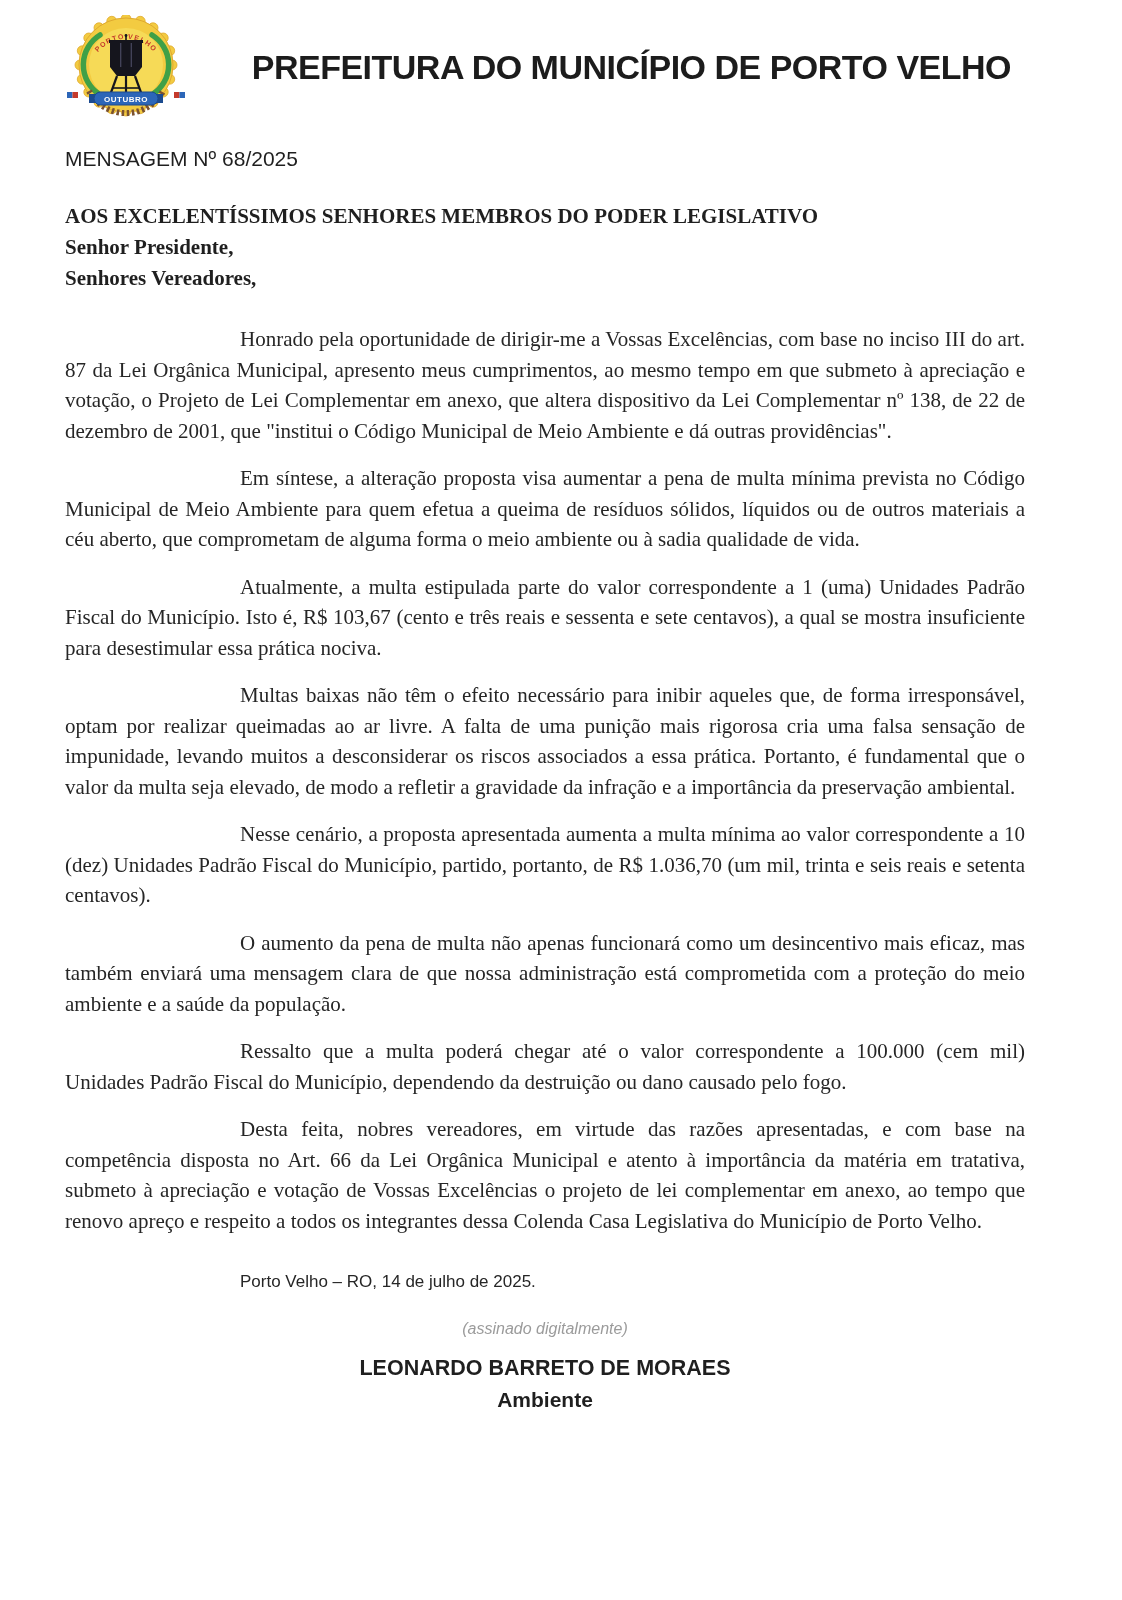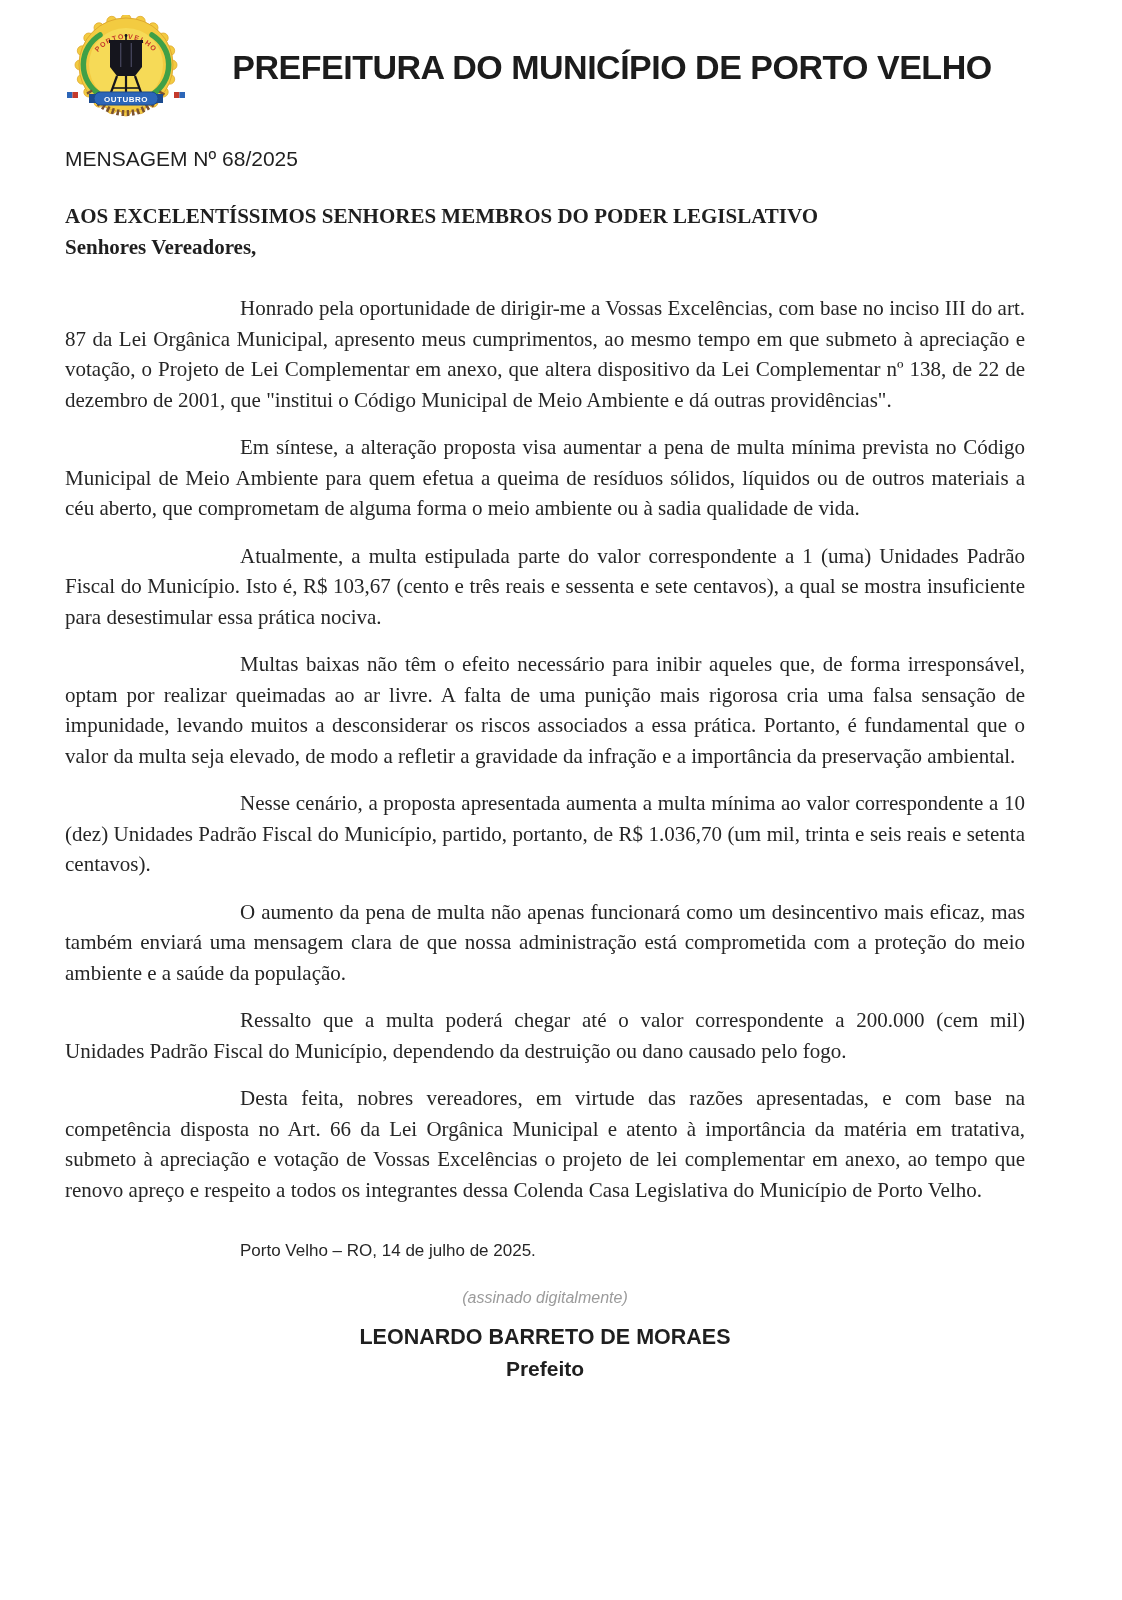--- a/index.html
+++ b/index.html
@@ -27,21 +27,21 @@
   }
   .logo {
     width: 122px;
     height: 104px;
     flex: 0 0 auto;
   }
   .logo svg { width: 100%; height: 100%; display: block; }
   .title {
     flex: 1;
     margin: 14px;
-    text-align: center;
+    text-align: right;
     font-size: 34px;
     font-weight: bold;
     letter-spacing: -0.5px;
     color: #1c1c1c;
     white-space: nowrap;
   }
   .msg-number {
     margin-top: 28px;
     font-size: 21px;
     font-weight: normal;
@@ -175,35 +175,36 @@
         </g>
       </svg>
     </div>
     <h1 class="title">PREFEITURA DO MUNICÍPIO DE PORTO VELHO</h1>
   </header>
 
   <div class="msg-number">MENSAGEM Nº 68/2025</div>
 
   <div class="salutation">
     <div>AOS EXCELENTÍSSIMOS SENHORES MEMBROS DO PODER LEGISLATIVO</div>
+    <div>Senhor Presidente,</div>
     <div>Senhores Vereadores,</div>
   </div>
 
   <div class="content">
     <p>Honrado pela oportunidade de dirigir-me a Vossas Excelências, com base no inciso III do art. 87 da Lei Orgânica Municipal, apresento meus cumprimentos, ao mesmo tempo em que submeto à apreciação e votação, o Projeto de Lei Complementar em anexo, que altera dispositivo da Lei Complementar nº 138, de 22 de dezembro de 2001, que "institui o Código Municipal de Meio Ambiente e dá outras providências".</p>
     <p>Em síntese, a alteração proposta visa aumentar a pena de multa mínima prevista no Código Municipal de Meio Ambiente para quem efetua a queima de resíduos sólidos, líquidos ou de outros materiais a céu aberto, que comprometam de alguma forma o meio ambiente ou à sadia qualidade de vida.</p>
     <p>Atualmente, a multa estipulada parte do valor correspondente a 1 (uma) Unidades Padrão Fiscal do Município. Isto é, R$ 103,67 (cento e três reais e sessenta e sete centavos), a qual se mostra insuficiente para desestimular essa prática nociva.</p>
     <p>Multas baixas não têm o efeito necessário para inibir aqueles que, de forma irresponsável, optam por realizar queimadas ao ar livre. A falta de uma punição mais rigorosa cria uma falsa sensação de impunidade, levando muitos a desconsiderar os riscos associados a essa prática. Portanto, é fundamental que o valor da multa seja elevado, de modo a refletir a gravidade da infração e a importância da preservação ambiental.</p>
     <p>Nesse cenário, a proposta apresentada aumenta a multa mínima ao valor correspondente a 10 (dez) Unidades Padrão Fiscal do Município, partido, portanto, de R$ 1.036,70 (um mil, trinta e seis reais e setenta centavos).</p>
     <p>O aumento da pena de multa não apenas funcionará como um desincentivo mais eficaz, mas também enviará uma mensagem clara de que nossa administração está comprometida com a proteção do meio ambiente e a saúde da população.</p>
-    <p>Ressalto que a multa poderá chegar até o valor correspondente a 200.000 (cem mil) Unidades Padrão Fiscal do Município, dependendo da destruição ou dano causado pelo fogo.</p>
+    <p>Ressalto que a multa poderá chegar até o valor correspondente a 100.000 (cem mil) Unidades Padrão Fiscal do Município, dependendo da destruição ou dano causado pelo fogo.</p>
     <p>Desta feita, nobres vereadores, em virtude das razões apresentadas, e com base na competência disposta no Art. 66 da Lei Orgânica Municipal e atento à importância da matéria em tratativa, submeto à apreciação e votação de Vossas Excelências o projeto de lei complementar em anexo, ao tempo que renovo apreço e respeito a todos os integrantes dessa Colenda Casa Legislativa do Município de Porto Velho.</p>
   </div>
 
   <div class="date-line">Porto Velho – RO, 14 de julho de 2025.</div>
 
   <div class="signature">
     <div class="sig-note">(assinado digitalmente)</div>
     <div class="sig-name">LEONARDO BARRETO DE MORAES</div>
-    <div class="sig-role">Prefeito</div>
+    <div class="sig-role">Ambiente</div>
   </div>
 
 </div>
 
 </body></html>

